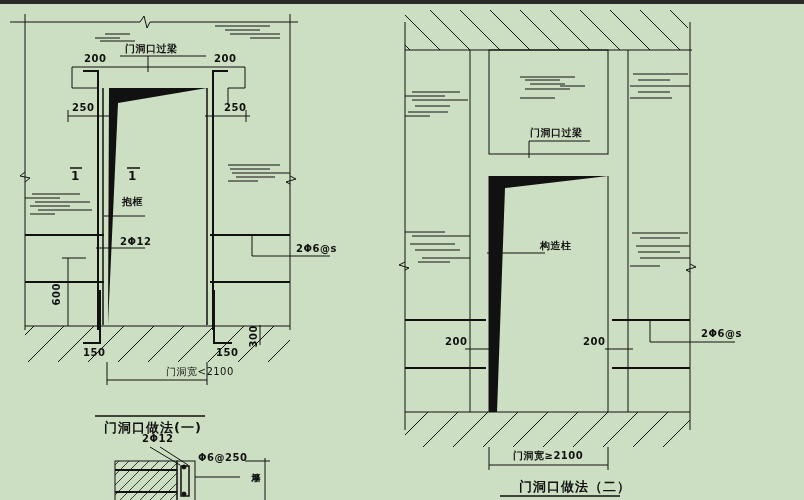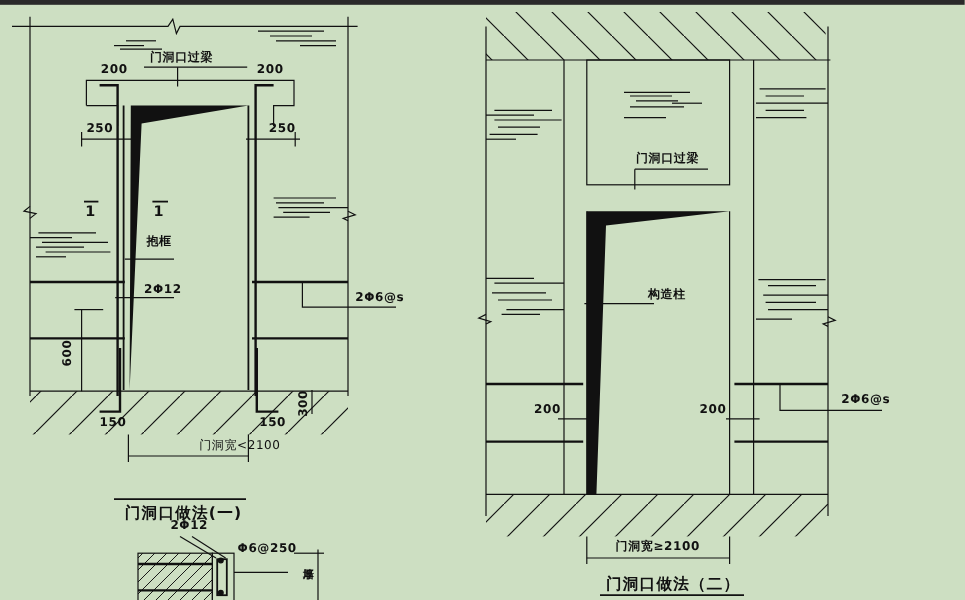--- a/index.html
+++ b/index.html
@@ -229,13 +229,13 @@
 <div class="lbl" style="left:142px;top:433px;">2Φ12</div>
 <div class="lbl" style="left:198px;top:452px;font-weight:bold;">Φ6@250</div>
 <div class="lbl vert-cjk" style="left:250px;top:466px;">墙厚</div>
 
 <div class="lbl" style="left:530px;top:127px;">门洞口过梁</div>
 <div class="lbl" style="left:540px;top:240px;">构造柱</div>
 <div class="lbl" style="left:445px;top:336px;">200</div>
 <div class="lbl" style="left:583px;top:336px;">200</div>
 <div class="lbl" style="left:701px;top:328px;">2Φ6@s</div>
 <div class="lbl" style="left:513px;top:450px;font-weight:bold;">门洞宽≥2100</div>
-<div class="title" style="left:505px;top:478px;">门洞口做法（二）</div>
+<div class="title" style="left:519px;top:478px;">门洞口做法（二）</div>
 
 </body></html>

